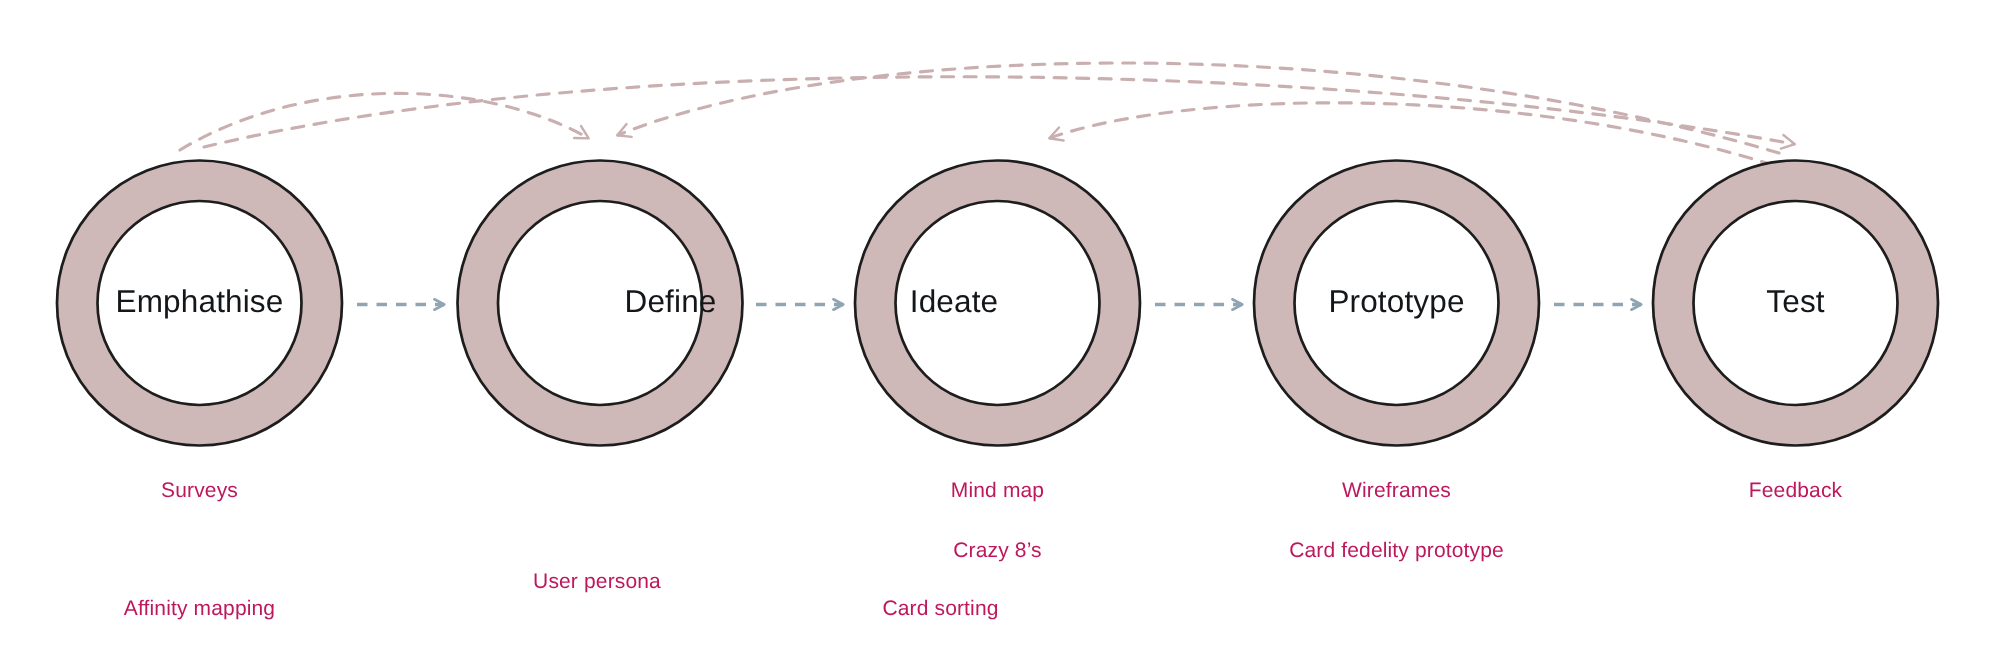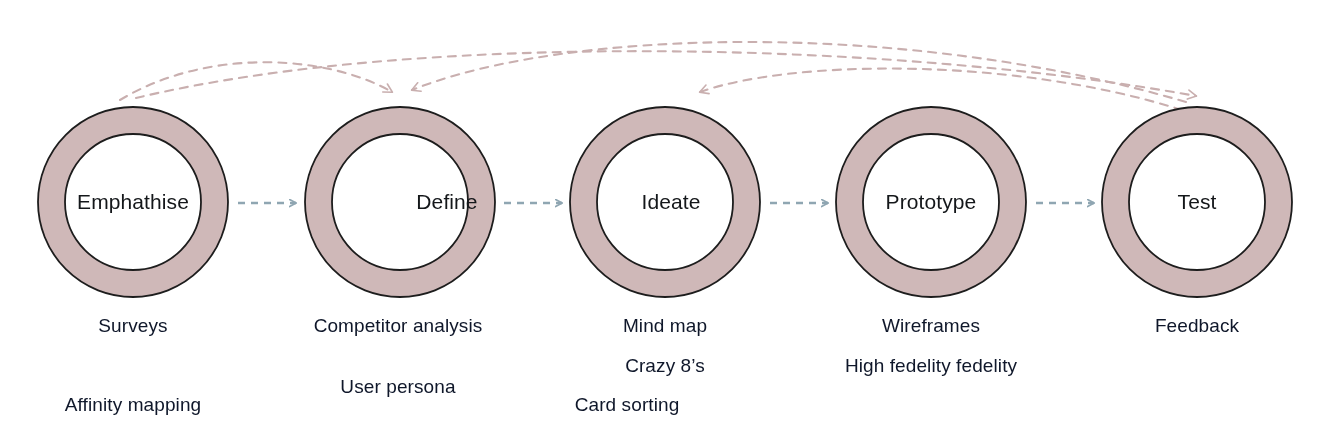--- a/index.html
+++ b/index.html
@@ -29,22 +29,22 @@
     position: absolute;
     transform: translate(-50%, -50%);
     font-size: 21px;
     color: #14171a;
     white-space: nowrap;
     letter-spacing: 0.1px;
   }
   .sub-label {
     position: absolute;
     transform: translate(-50%, -50%);
-    font-size: 19px;
-    color: #0f172a;
+    font-size: 14px;
+    color: #be185d;
     white-space: nowrap;
     letter-spacing: 0.1px;
   }
 </style>
 </head>
 <body>
 
 <div id="diagram-root">
 
   <svg id="flow-svg" viewBox="0 0 1326 432">
@@ -90,32 +90,31 @@
     <g fill="none" stroke="#8fa6b2" stroke-width="2.3" stroke-dasharray="7 6" stroke-linecap="butt">
       <line x1="238" y1="203" x2="296" y2="203" marker-end="url(#arrow-blue)"></line>
       <line x1="504" y1="203" x2="562" y2="203" marker-end="url(#arrow-blue)"></line>
       <line x1="770" y1="203" x2="828" y2="203" marker-end="url(#arrow-blue)"></line>
       <line x1="1036" y1="203" x2="1094" y2="203" marker-end="url(#arrow-blue)"></line>
     </g>
   </svg>
 
   <div class="stage-label" style="left:133px; top:202px;">Emphathise</div>
   <div class="stage-label" style="left:400px; top:202px;margin-left:47px;">Define</div>
-  <div class="stage-label" style="left:671px; top:202px;">Ideate</div>
+  <div class="stage-label" style="left:636px; top:202px;">Ideate</div>
   <div class="stage-label" style="left:931px; top:202px;">Prototype</div>
   <div class="stage-label" style="left:1197px; top:202px;">Test</div>
 
   <div class="sub-label" style="left:133px; top:326px;">Surveys</div>
   <div class="sub-label" style="left:133px; top:405px;">Affinity mapping</div>
 
-  <div class="sub-label" style="left:398px; top:326px;">Competitor analysis</div>
   <div class="sub-label" style="left:398px; top:366px;margin-top:21px;">User persona</div>
 
   <div class="sub-label" style="left:665px; top:326px;">Mind map</div>
   <div class="sub-label" style="left:665px; top:366px;">Crazy 8’s</div>
   <div class="sub-label" style="left:627px; top:405px;">Card sorting</div>
 
   <div class="sub-label" style="left:931px; top:326px;">Wireframes</div>
-  <div class="sub-label" style="left:931px; top:366px;">High fedelity fedelity</div>
+  <div class="sub-label" style="left:931px; top:366px;">Card fedelity prototype</div>
 
   <div class="sub-label" style="left:1197px; top:326px;">Feedback</div>
 
 </div>
 
 </body></html>

